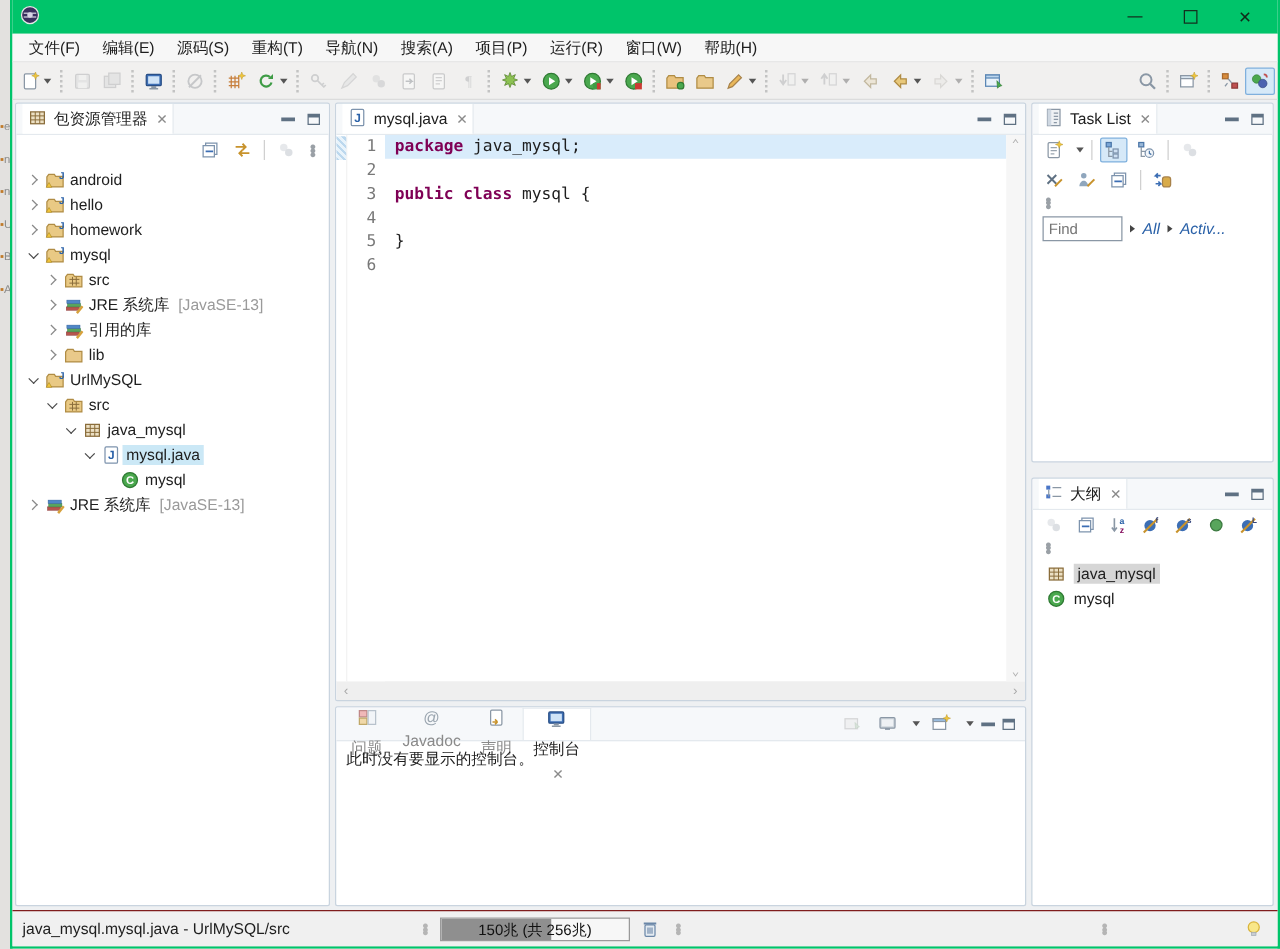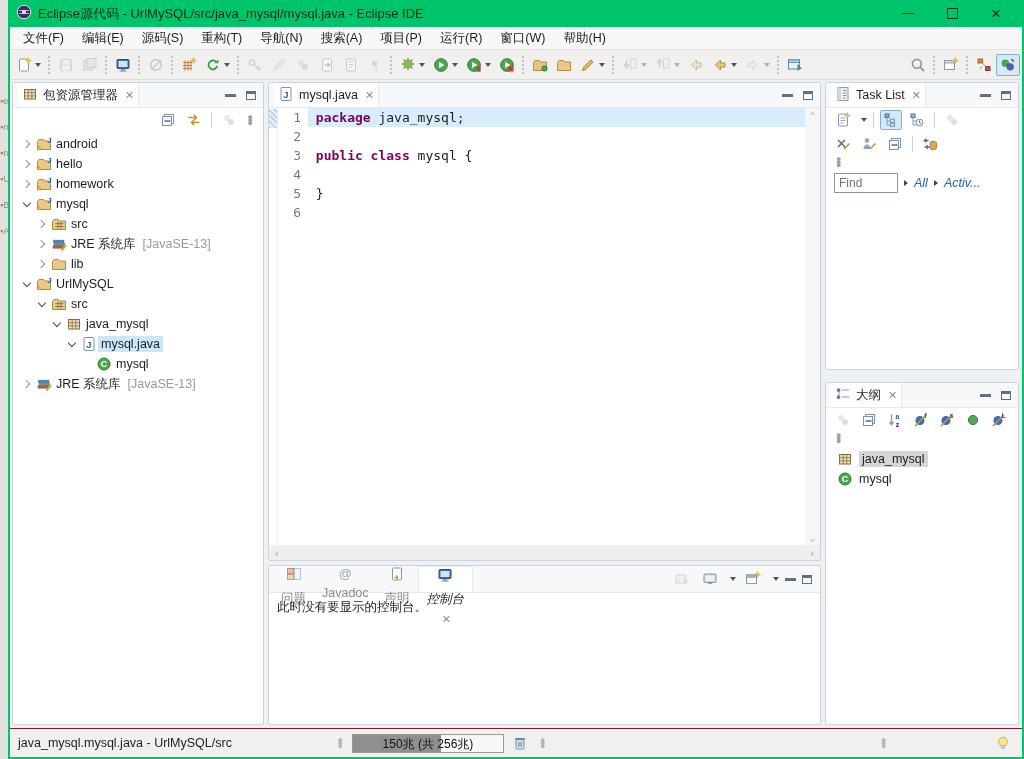--- a/index.html
+++ b/index.html
@@ -84,21 +84,21 @@
   .eline.cur { background:#d9ecfb; }
   .gutter .eline { background:none; }
   .k { color:#7f0055; font-weight:bold; }
   .vscroll { width:15px; flex:none; background:#f6f6f6; display:flex; flex-direction:column; align-items:center; justify-content:space-between; padding:2px 0; color:#b0b0b0; font-size:10px; }
   .hscroll { height:15px; background:#efefef; display:flex; align-items:center; justify-content:space-between; padding:0 6px; color:#a8a8a8; font-size:11px; flex:none; }
 
   
   .consolepanel { height:160px; flex:none; }
   .ctabs { display:flex; align-items:center; height:27px; background:#f6f8fa; border-bottom:1px solid #e4e9ee; padding:0 4px; flex:none; }
   .ctab { display:flex; align-items:center; gap:5px; padding:0 8px; height:100%; color:#8a8a8a;flex-direction:column; }
-  .ctab.active { background:#fff; color:#1e1e1e; border:1px solid #e4e9ee; border-bottom:none;font-style:italic; }
+  .ctab.active { background:#fff; color:#1e1e1e; border:1px solid #e4e9ee; border-bottom:none; }
   .ctab .at { font-size:13px; color:#9aa5af; }
   .ctools { margin-left:auto; display:flex; align-items:center; gap:6px; padding-right:4px; }
   .cbody { padding:6px 8px; }
 
   
   .rightcol { width:194px; flex:none; display:flex; flex-direction:column; gap:12px; }
   .taskpanel { height:288px; flex:none; }
   .outlinepanel { flex:1; }
   .findrow { display:flex; align-items:center; gap:6px; padding:4px 8px; }
   .findbox { width:64px; height:20px; border:1px solid #8a97a5; font-size:12px; padding:0 4px; color:#1e1e1e; font-family:inherit; }
@@ -131,21 +131,20 @@
 
   <div class="window">
 
     <div class="titlebar">
       <span id="eclipse-logo"><svg width="16" height="16" viewBox="0 0 16 16">
             <circle cx="8" cy="8" r="6.8" fill="#39305e"></circle>
             <circle cx="8" cy="8" r="6.8" fill="none" stroke="#e8e8e8" stroke-width="1"></circle>
             <path d="M3 6.5h10M3 9.5h10" stroke="#b8b4c8" stroke-width="1.2"></path>
             <circle cx="8" cy="8" r="2.2" fill="#d8d4e4"></circle>
           </svg></span>
-      <span class="ttl">Eclipse源代码 - UrlMySQL/src/java_mysql/mysql.java - Eclipse IDE</span>
       <div class="wbtns">
         <span class="wbtn">
             <span class="wb-min"></span>
           </span>
         <span class="wbtn">
             <span class="wb-max"></span>
           </span>
         <span class="wbtn wb-x">×</span>
       </div>
     </div>
@@ -508,20 +507,34 @@
               <span class="ticon">
                 <svg width="16" height="16" viewBox="0 0 16 16">
                   <rect x="2" y="9.5" width="10.5" height="2.7" fill="#b5554d" stroke="#8e3a3a" stroke-width=".4"></rect>
                   <rect x="3" y="6.8" width="10.5" height="2.7" fill="#58a55c" stroke="#3c7a40" stroke-width=".4"></rect>
                   <rect x="2.5" y="4.1" width="10.5" height="2.7" fill="#4f87c7" stroke="#32609c" stroke-width=".4"></rect>
                   <path d="M10.5 14.5 15 9" stroke="#d7a13c" stroke-width="2"></path>
                 </svg>
               </span>
               <span class="tlabel">JRE 系统库</span>
               <span class="tsuffix">[JavaSE-13]</span>
+            </div>
+            <div class="trow" style="padding-left:21px">
+              <span class="tw c">
+                <i></i>
+              </span>
+              <span class="ticon">
+                <svg width="16" height="16" viewBox="0 0 16 16">
+                  <rect x="2" y="9.5" width="10.5" height="2.7" fill="#b5554d" stroke="#8e3a3a" stroke-width=".4"></rect>
+                  <rect x="3" y="6.8" width="10.5" height="2.7" fill="#58a55c" stroke="#3c7a40" stroke-width=".4"></rect>
+                  <rect x="2.5" y="4.1" width="10.5" height="2.7" fill="#4f87c7" stroke="#32609c" stroke-width=".4"></rect>
+                  <path d="M10.5 14.5 15 9" stroke="#d7a13c" stroke-width="2"></path>
+                </svg>
+              </span>
+              <span class="tlabel">引用的库</span>
             </div>
             <div class="trow" style="padding-left:21px">
               <span class="tw c">
                 <i></i>
               </span>
               <span class="ticon">
                 <svg width="16" height="16" viewBox="0 0 16 16">
                   <path d="M1.5 5.5 3 3.5h4.5l1 1.5H14.5v8.5H1.5z" fill="#e9c98a" stroke="#b08c44"></path>
                 </svg>
               </span>

